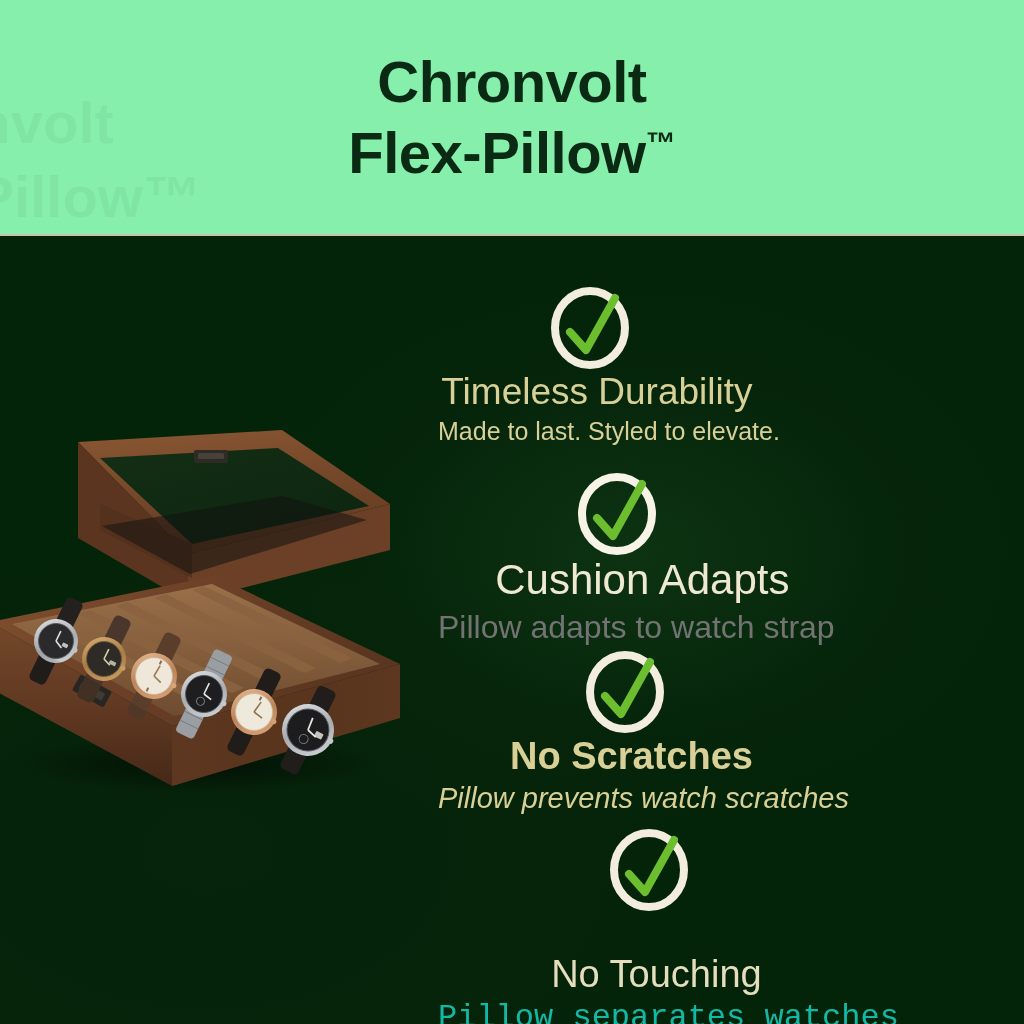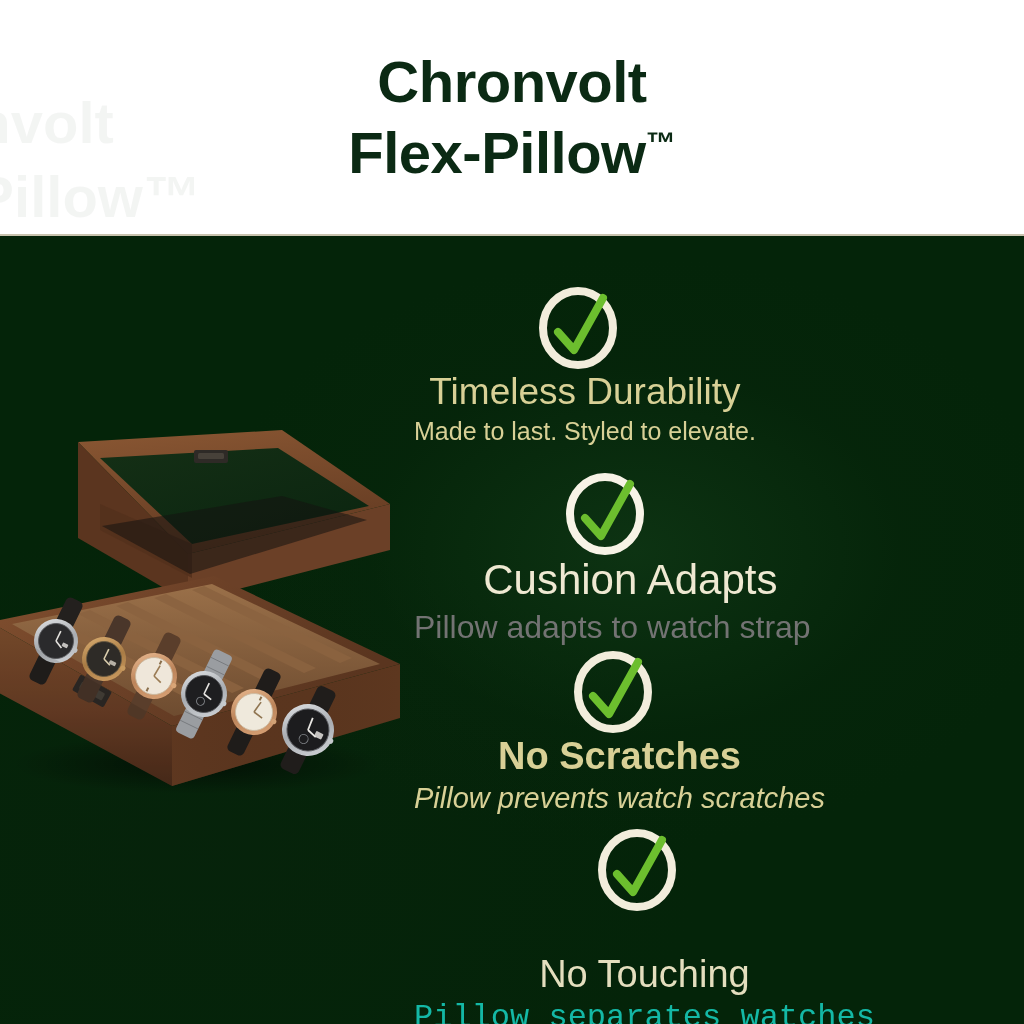--- a/index.html
+++ b/index.html
@@ -9,21 +9,21 @@
     width:1024px; height:1024px; overflow:hidden;
     font-family:"Liberation Sans","DejaVu Sans",sans-serif;
     background:#042409;
   }
 
   #page{ position:relative; width:1024px; height:1024px; overflow:hidden; }
 
   
   .header{
     position:absolute; left:0; top:0; width:1024px; height:236px;
-    background:#ffffff;
+    background:#86efac;
     border-bottom:2px solid #C9C3AE;
     overflow:hidden;
   }
   .header-inner{
     position:absolute; left:0; top:0; width:1024px; height:234px;
     display:flex; flex-direction:column;
     align-items:center; justify-content:center;
   }
   .title-line{
     font-weight:700;
@@ -96,20 +96,21 @@
   .feature-title{
     font-weight:400;
     line-height:1.06;
     white-space:nowrap;
   }
   .feature-sub{
     font-weight:400;
     line-height:1.15;
     white-space:nowrap;
     margin-top:6px;
+    margin-left:24px;
   }
 
   
   .fr1 .feature-title{ font-size:37px; color:#D8D096; }
   .fr1 .feature-sub  { font-size:25px; color:#D8D096; }
 
   .fr2 .feature-title{ font-size:42px; color:#EFE9D2;margin-left:36px; }
   .fr2 .feature-sub  { font-size:32px; color:#737373; }
 
   .fr3 .feature-title{ font-size:38px; color:#D8D096;font-weight:bold; }

